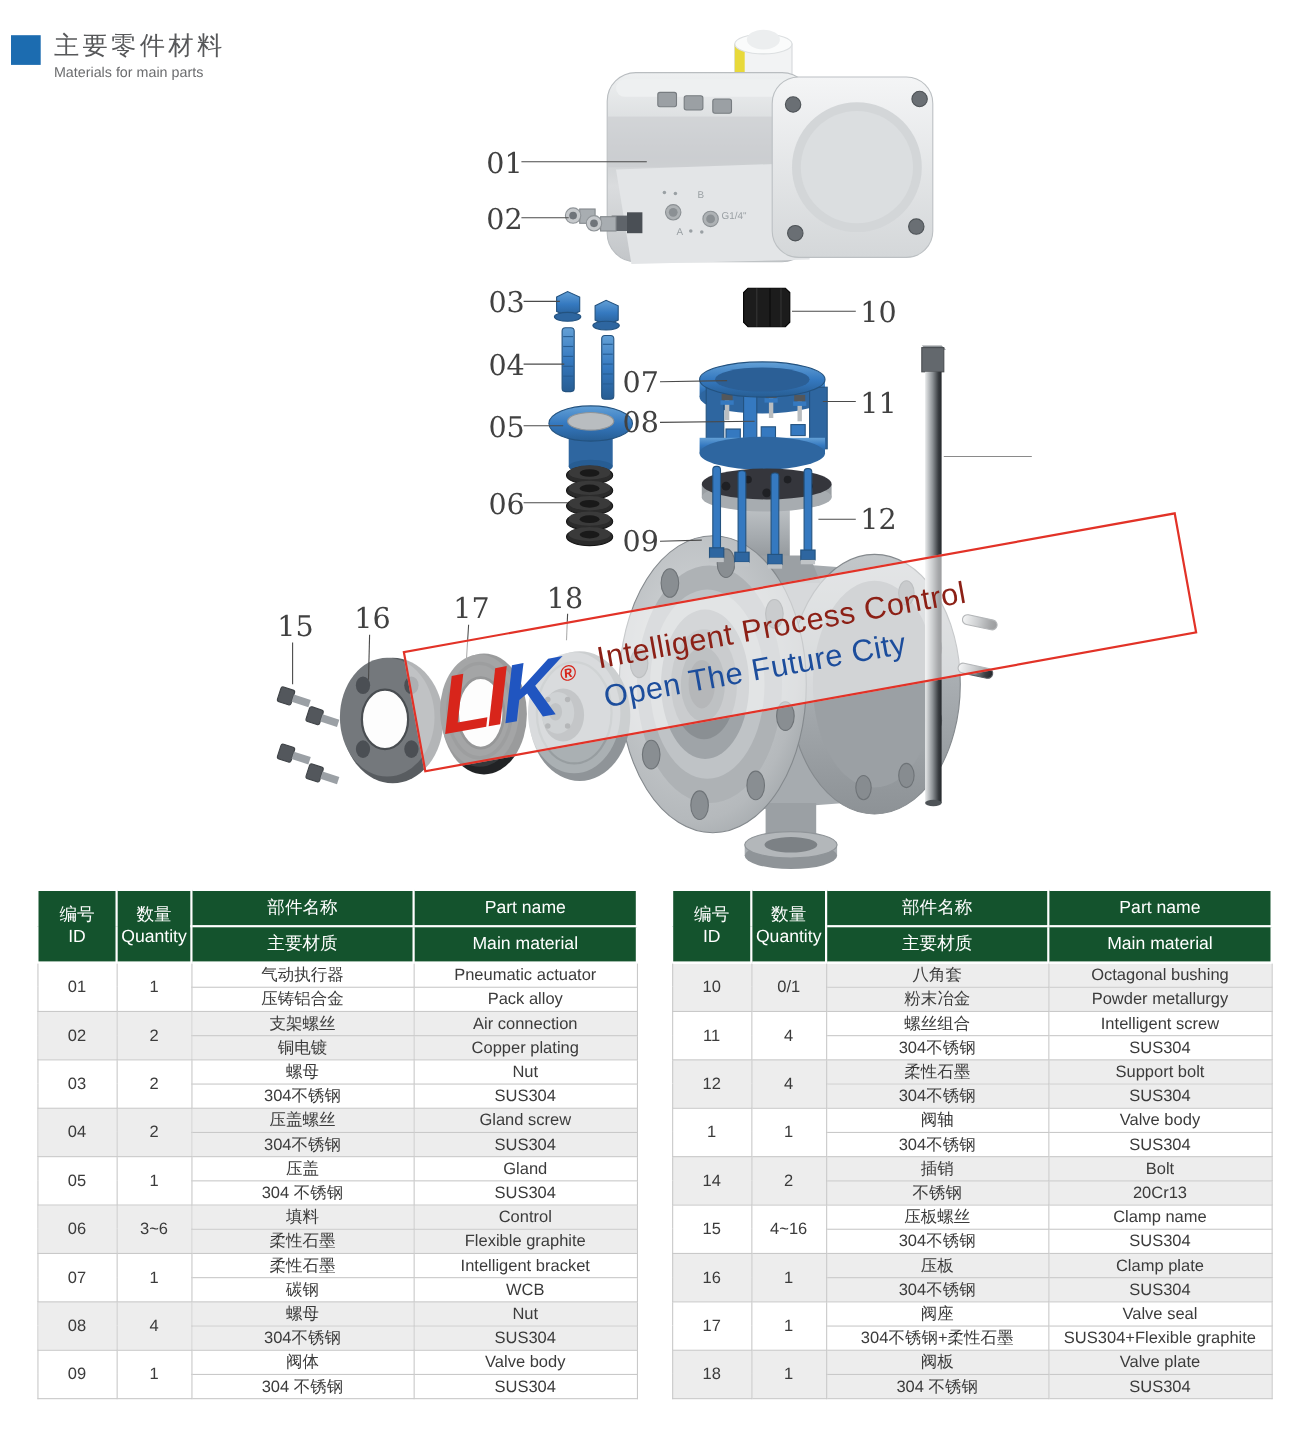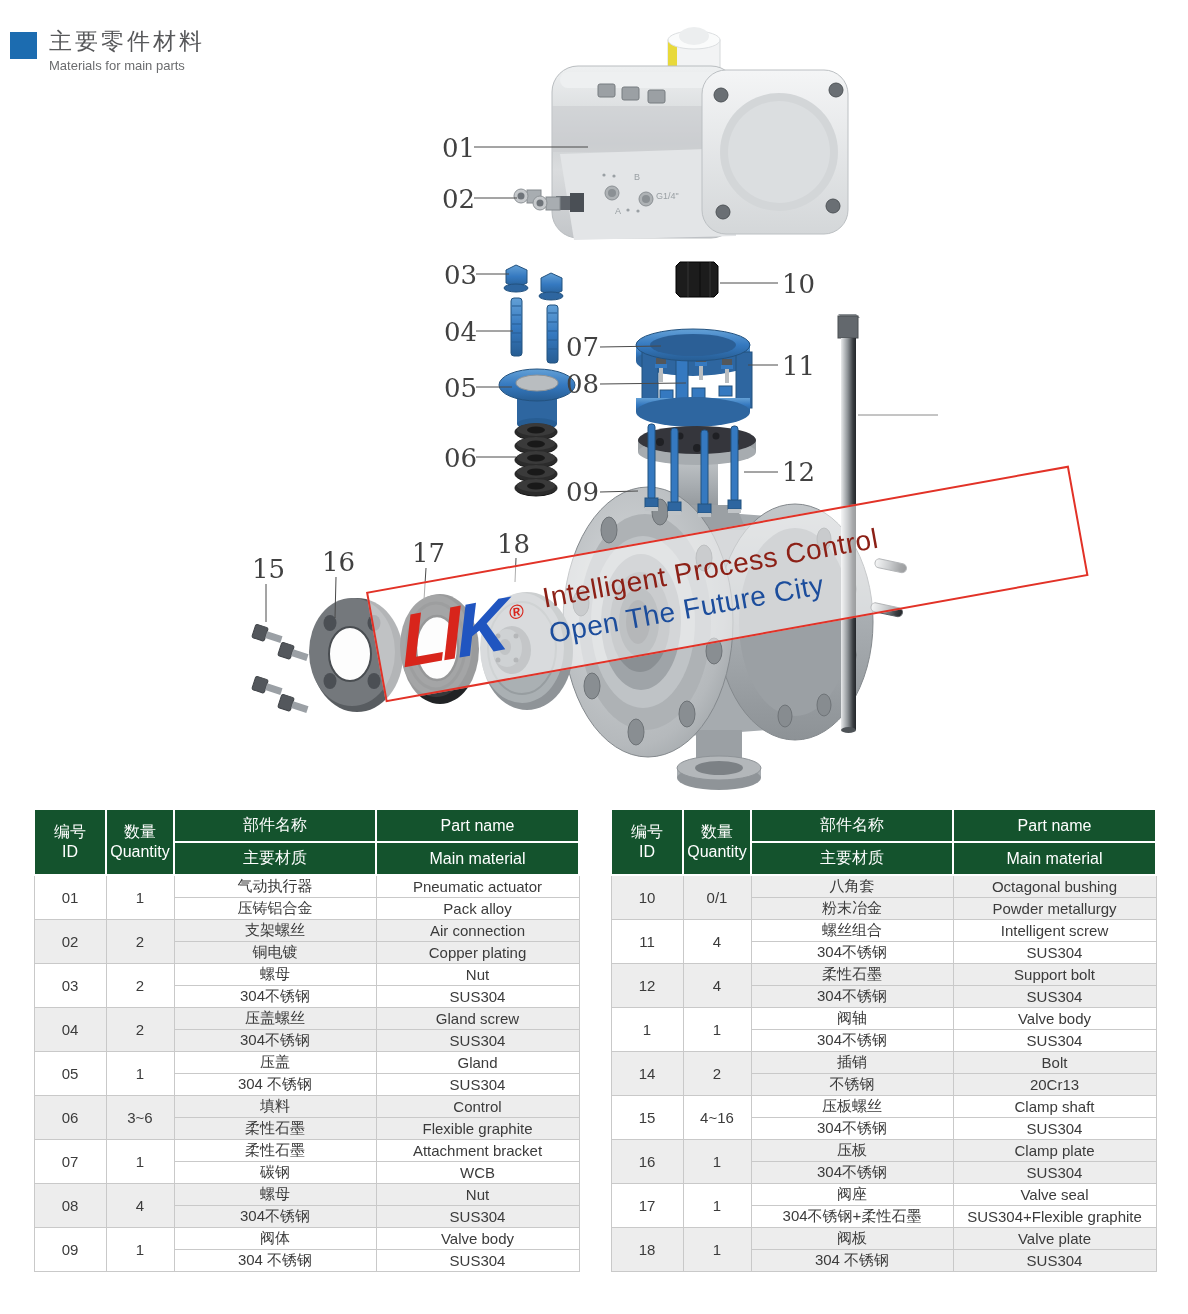--- a/index.html
+++ b/index.html
@@ -532,21 +532,21 @@
   </tr>
   <tr class="r2 shade">
     <td>柔性石墨</td>
     <td>Flexible graphite</td>
   </tr>
 
   <tr class="r1">
     <td rowspan="2">07</td>
     <td rowspan="2">1</td>
     <td>柔性石墨</td>
-    <td>Attachment bracket</td>
+    <td>Intelligent bracket</td>
   </tr>
   <tr class="r2">
     <td>碳钢</td>
     <td>WCB</td>
   </tr>
 
   <tr class="r1 shade">
     <td rowspan="2">08</td>
     <td rowspan="2">4</td>
     <td>螺母</td>
@@ -652,21 +652,21 @@
   </tr>
   <tr class="r2 shade">
     <td>不锈钢</td>
     <td>20Cr13</td>
   </tr>
 
   <tr class="r1">
     <td rowspan="2">15</td>
     <td rowspan="2">4~16</td>
     <td>压板螺丝</td>
-    <td>Clamp shaft</td>
+    <td>Clamp name</td>
   </tr>
   <tr class="r2">
     <td>304不锈钢</td>
     <td>SUS304</td>
   </tr>
 
   <tr class="r1 shade">
     <td rowspan="2">16</td>
     <td rowspan="2">1</td>
     <td>压板</td>

